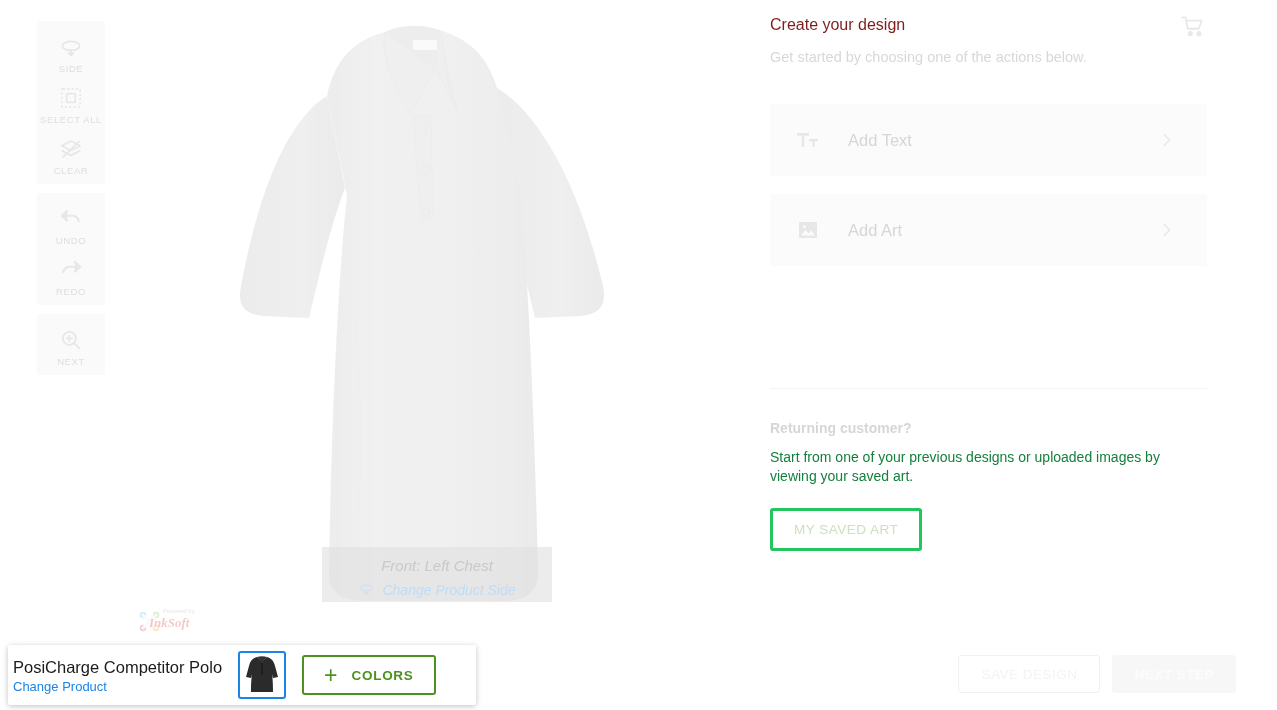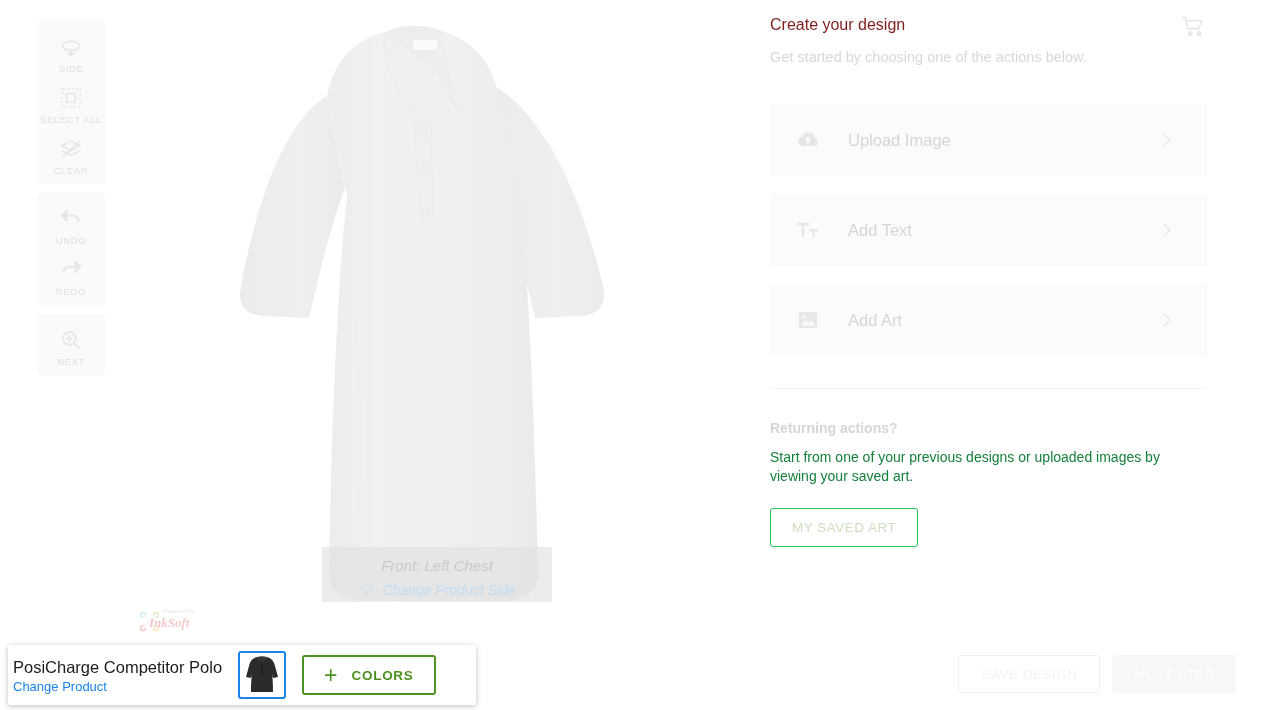--- a/index.html
+++ b/index.html
@@ -87,21 +87,21 @@
   .ret-title {
     font-size: 14px; color: #d6d6d6; font-weight: bold;
     font-family: "Liberation Sans", sans-serif;
   }
   .ret-body {
     font-size: 14px; color: #15803d; line-height: 19px; margin-top: 12px; width: 398px;
     font-family: "Liberation Sans", sans-serif;
   }
   .saved-art-btn {
     display: inline-block; margin-top: 22px; padding: 11px 21px;
-    border: 1px solid #22c55e; border-radius: 3px; background: transparent;
+    border: 3px solid #22c55e; border-radius: 3px; background: transparent;
     font-size: 13.5px; letter-spacing: .5px; color: #cde0bf; cursor: pointer;
     font-family: "Liberation Sans", sans-serif;
   }
 
   
   .product-card {
     position: absolute; left: 8px; top: 645px; width: 468px; height: 60px;
     background: #fff; border-radius: 2px;
     box-shadow: 0 1px 5px rgba(0,0,0,.18), 0 2px 9px rgba(0,0,0,.08);
     display: flex; align-items: center;
@@ -292,35 +292,20 @@
   <div class="cart-icon">
     <svg viewBox="0 0 24 24" fill="none" stroke="#d6d6d6" stroke-width="1.7" stroke-linecap="round" stroke-linejoin="round">
       <path d="M2 4h3l2.2 10.5h10.1L20 7H6"></path>
       <circle cx="9.5" cy="19" r="1.5" fill="#d6d6d6"></circle>
       <circle cx="17.5" cy="19" r="1.5" fill="#d6d6d6"></circle>
     </svg>
   </div>
 
   <div class="action-list">
 
-    <div class="action-card">
-      <span class="ac-icon">
-        <svg viewBox="0 0 24 24" fill="#d6d6d6">
-          <path d="M19.3 10.1a7 7 0 0 0-13.1-1.9A5 5 0 0 0 6.5 18H19a4.3 4.3 0 0 0 .3-7.9z"></path>
-          <path d="M12 8.5l3.4 3.6h-6.8z" fill="#fbfbfb"></path>
-          <rect x="10.7" y="11.5" width="2.6" height="4" fill="#fbfbfb"></rect>
-        </svg>
-      </span>
-      <span class="ac-label">Upload Image</span>
-      <span class="ac-chev">
-        <svg viewBox="0 0 24 24" fill="none" stroke="#d9d9d9" stroke-width="2.4" stroke-linecap="round" stroke-linejoin="round">
-          <path d="M8 4l8 8-8 8"></path>
-        </svg>
-      </span>
-    </div>
 
     <div class="action-card">
       <span class="ac-icon">
         <svg viewBox="0 0 24 24" fill="#d8d8d8">
           <rect x="1" y="5" width="12" height="2.6"></rect>
           <rect x="5.7" y="5" width="2.6" height="14"></rect>
           <rect x="13" y="11" width="9" height="2.3"></rect>
           <rect x="16.4" y="11" width="2.3" height="8"></rect>
         </svg>
       </span>
@@ -345,21 +330,21 @@
         <svg viewBox="0 0 24 24" fill="none" stroke="#d9d9d9" stroke-width="2.4" stroke-linecap="round" stroke-linejoin="round">
           <path d="M8 4l8 8-8 8"></path>
         </svg>
       </span>
     </div>
   </div>
 
   <div class="divider"></div>
 
   <div class="returning">
-    <div class="ret-title">Returning actions?</div>
+    <div class="ret-title">Returning customer?</div>
     <div class="ret-body">Start from one of your previous designs or uploaded images by viewing your saved art.</div>
     <button class="saved-art-btn">MY SAVED ART</button>
   </div>
 
   <div class="product-card">
     <div class="prod-text">
       <div class="prod-name">PosiCharge Competitor Polo</div>
       <div class="prod-change">Change Product</div>
     </div>
     <div class="swatch">

